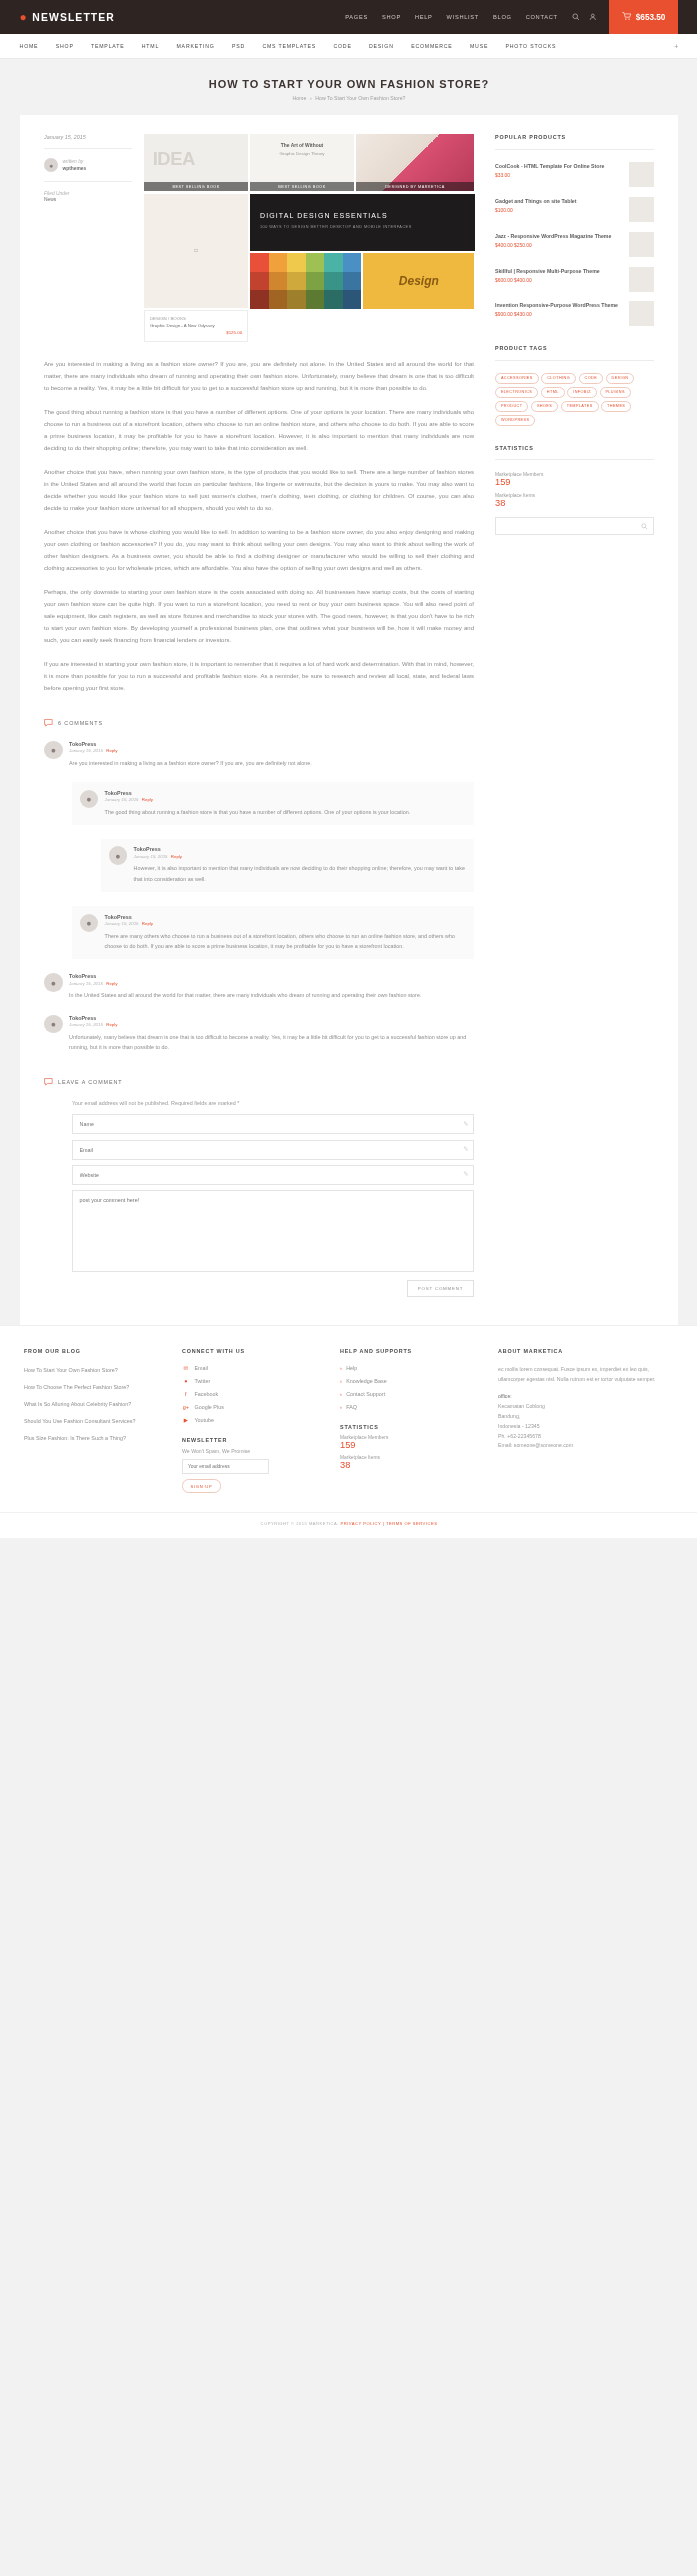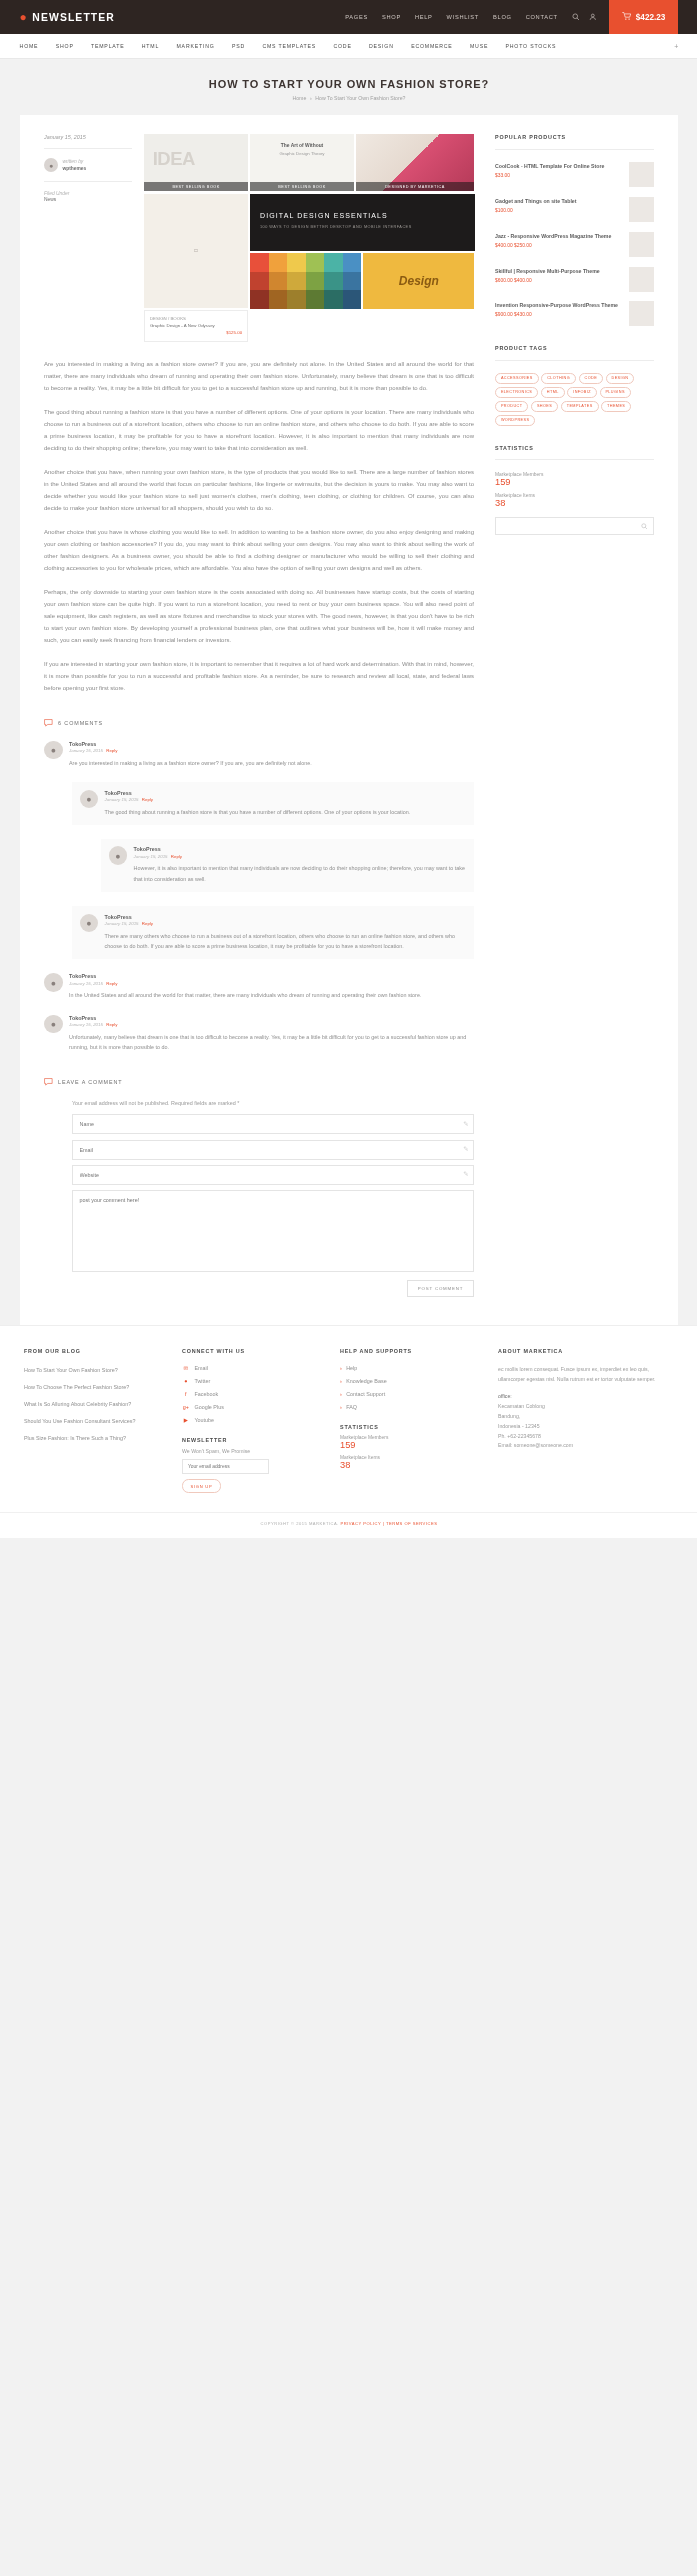--- a/index.html
+++ b/index.html
@@ -287,21 +287,21 @@
     </span>
   </div>
   <div class="cart">
     <span>
       <svg width="9.3" height="8.2" viewBox="0 0 17 15">
           <path d="M0.5 1h3l2.3 8.5h8.2l2-6H5" fill="none" stroke="#fff" stroke-width="1.2"></path>
           <circle cx="7" cy="13" r="1.3" fill="#fff"></circle>
           <circle cx="13" cy="13" r="1.3" fill="#fff"></circle>
         </svg>
     </span>
-    <span>$422.23</span>
+    <span>$653.50</span>
   </div>
 </div>
 
 <div class="mainnav">
   <a>HOME</a>
   <a>SHOP</a>
   <a>TEMPLATE</a>
   <a>HTML</a>
   <a>MARKETING</a>
   <a>PSD</a>

